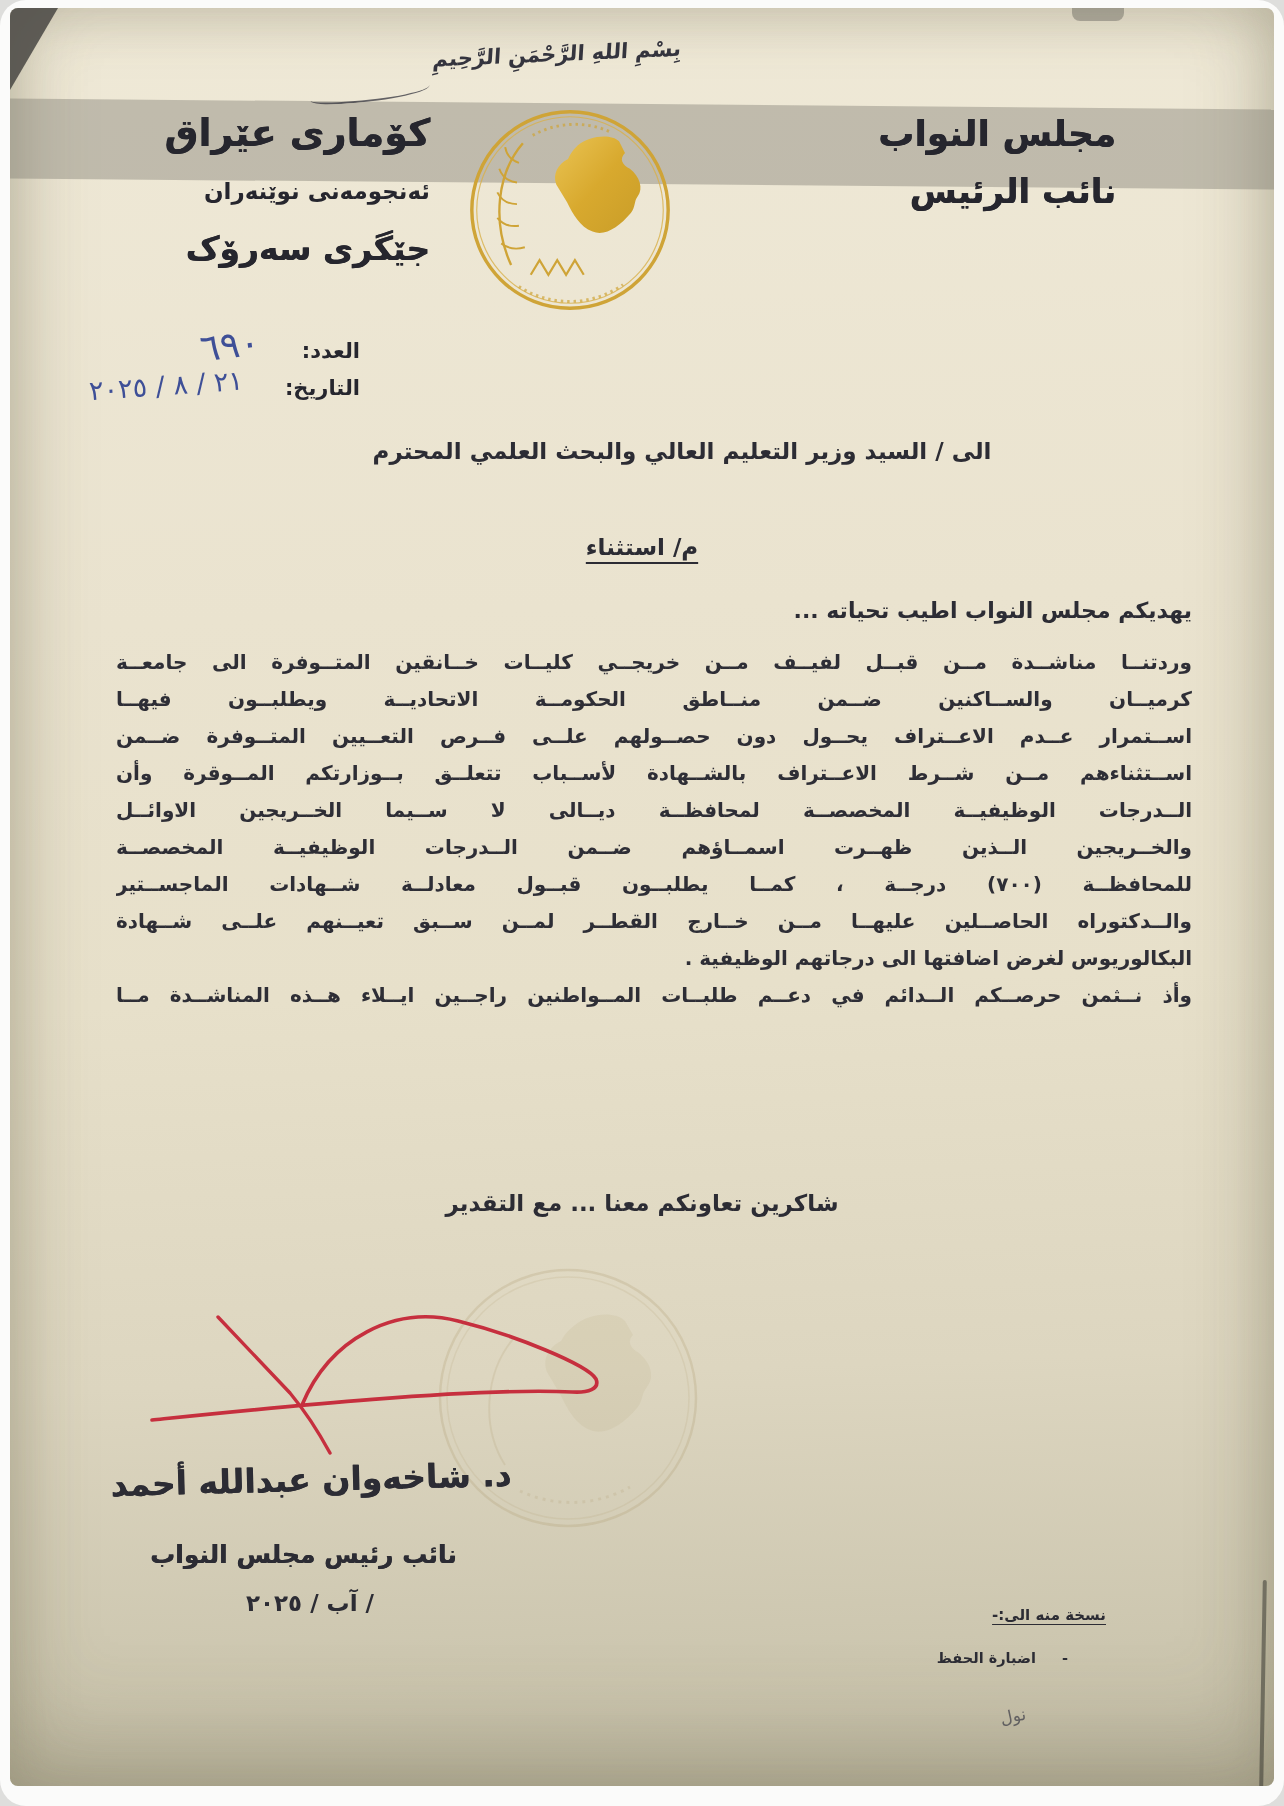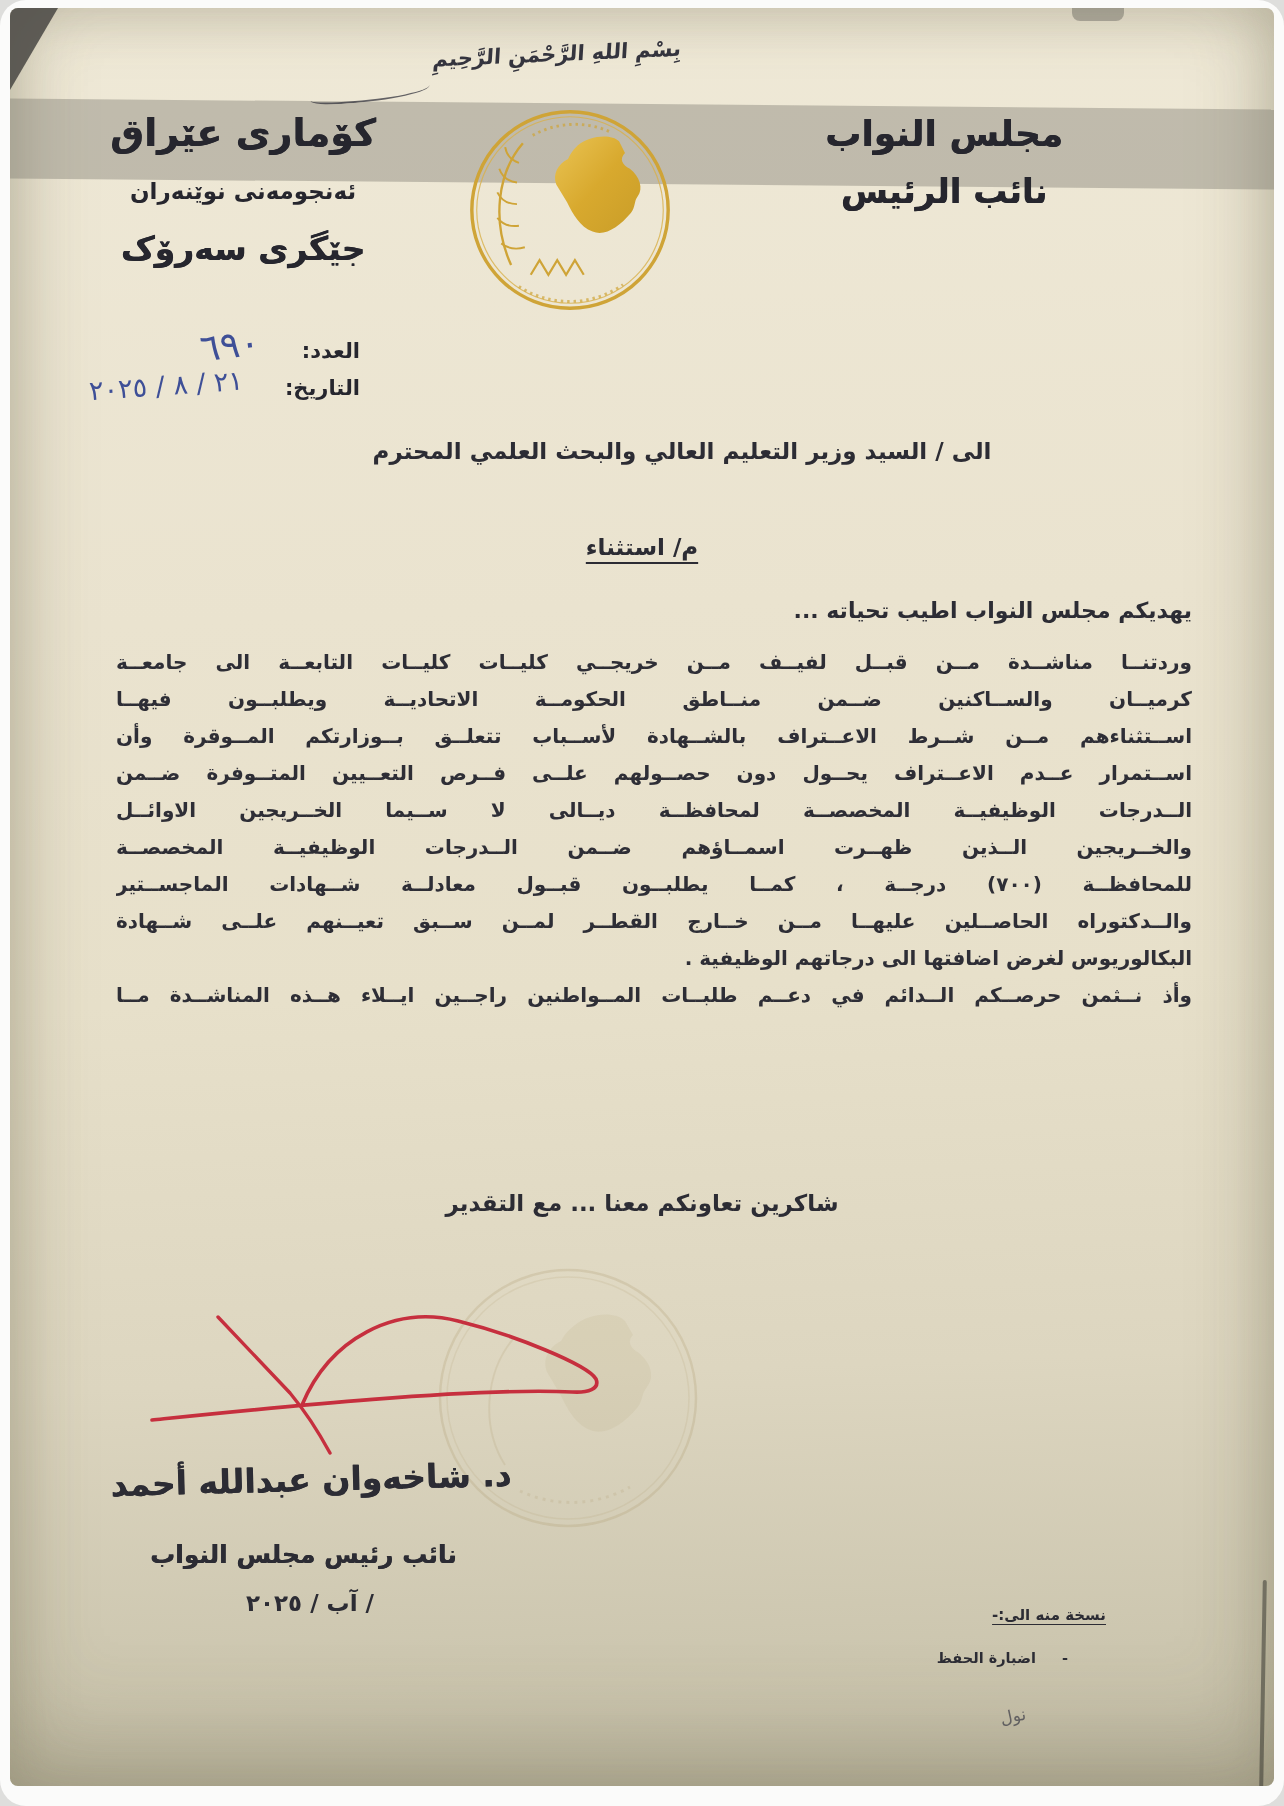--- a/index.html
+++ b/index.html
@@ -15,21 +15,21 @@
   .smudge-tr{position:absolute;top:0;right:150px;width:52px;height:13px;background:rgba(70,68,64,.35);
              border-radius:0 0 8px 8px;}
   .edge-br{position:absolute;right:9px;top:1572px;width:4px;height:208px;background:rgba(45,45,40,.5);
            border-radius:3px;transform:rotate(1deg);}
   .band{position:absolute;left:-10px;right:-10px;top:96px;height:80px;background:rgba(122,119,111,.40);
         transform:rotate(.5deg);z-index:1;}
   .basmala{position:absolute;top:34px;left:372px;width:350px;text-align:center;font-size:21px;font-weight:700;
            color:#34343e;transform:rotate(-2.5deg) skewX(-6deg);z-index:2;letter-spacing:1px;}
   .flourish{position:absolute;top:76px;left:300px;width:120px;height:16px;border-bottom:2px solid rgba(52,52,62,.75);
             border-radius:0 0 100% 40%;transform:rotate(-4deg);z-index:2;}
-  .hdr{z-index:2;position:absolute;text-align:center;font-weight:700;color:#26262e;}
+  .hdr{z-index:2;position:absolute;text-align:right;font-weight:700;color:#26262e;}
   .hdr-right{top:92px;right:158px;width:344px;}
   .hdr-right .l1{font-size:37px;line-height:1.45;text-shadow:.5px 0 0 currentColor;}
   .hdr-right .l2{font-size:36px;line-height:1.45;margin-top:8px;text-shadow:.5px 0 0 currentColor;}
   .hdr-right .l3{font-size:34px;line-height:1.4;margin-top:8px;text-shadow:.5px 0 0 currentColor;}
   .hdr-left{top:100px;left:46px;width:374px;}
   .hdr-left .l1{font-size:38px;line-height:1.35;text-shadow:.5px 0 0 currentColor;}
   .hdr-left .l2{font-size:23px;line-height:1.4;margin-top:16px;}
   .hdr-left .l3{font-size:33px;line-height:1.4;margin-top:19px;text-shadow:.5px 0 0 currentColor;}
   .emblem{position:absolute;left:452px;top:94px;width:216px;height:216px;z-index:3;}
   .ref-row{position:absolute;left:18px;width:332px;display:flex;align-items:baseline;gap:42px;z-index:2;}
@@ -119,24 +119,24 @@
 
       <div class="addressee">الى / السيد وزير التعليم العالي والبحث العلمي المحترم</div>
 
       <div class="subject">
         <span>م/ استثناء</span>
       </div>
 
       <div class="greeting">يهديكم مجلس النواب اطيب تحياته ...</div>
 
       <div class="body-block">
-        <div class="bl j">وردتنــا مناشــدة مــن قبــل لفيــف مــن خريجــي كليــات كليــات التابعــة الى جامعــة</div>
+        <div class="bl j">وردتنــا مناشــدة مــن قبــل لفيــف مــن خريجــي كليــات خــانقين المتــوفرة الى جامعــة</div>
         <div class="bl j">كرميــان والســاكنين ضــمن منــاطق الحكومــة الاتحاديــة ويطلبــون فيهــا</div>
+        <div class="bl j">اســتمرار عــدم الاعــتراف يحــول دون حصــولهم علــى فــرص التعــيين المتــوفرة ضــمن</div>
         <div class="bl j">اســتثناءهم مــن شــرط الاعــتراف بالشــهادة لأســباب تتعلــق بــوزارتكم المــوقرة وأن</div>
-        <div class="bl j">اســتمرار عــدم الاعــتراف يحــول دون حصــولهم علــى فــرص التعــيين المتــوفرة ضــمن</div>
         <div class="bl j">الــدرجات الوظيفيــة المخصصــة لمحافظــة ديــالى لا ســيما الخــريجين الاوائــل</div>
         <div class="bl j">والخــريجين الــذين ظهــرت اسمــاؤهم ضــمن الــدرجات الوظيفيــة المخصصــة</div>
         <div class="bl j">للمحافظــة (٧٠٠) درجــة ، كمــا يطلبــون قبــول معادلــة شــهادات الماجســتير</div>
         <div class="bl j">والــدكتوراه الحاصــلين عليهــا مــن خــارج القطــر لمــن ســبق تعيــنهم علــى شــهادة</div>
         <div class="bl r">البكالوريوس لغرض اضافتها الى درجاتهم الوظيفية .</div>
         <div class="bl j">وأذ نــثمن حرصــكم الــدائم في دعــم طلبــات المــواطنين راجــين ايــلاء هــذه المناشــدة مــا</div>
       </div>
 
       <div class="closing">شاكرين تعاونكم معنا ... مع التقدير</div>
 

